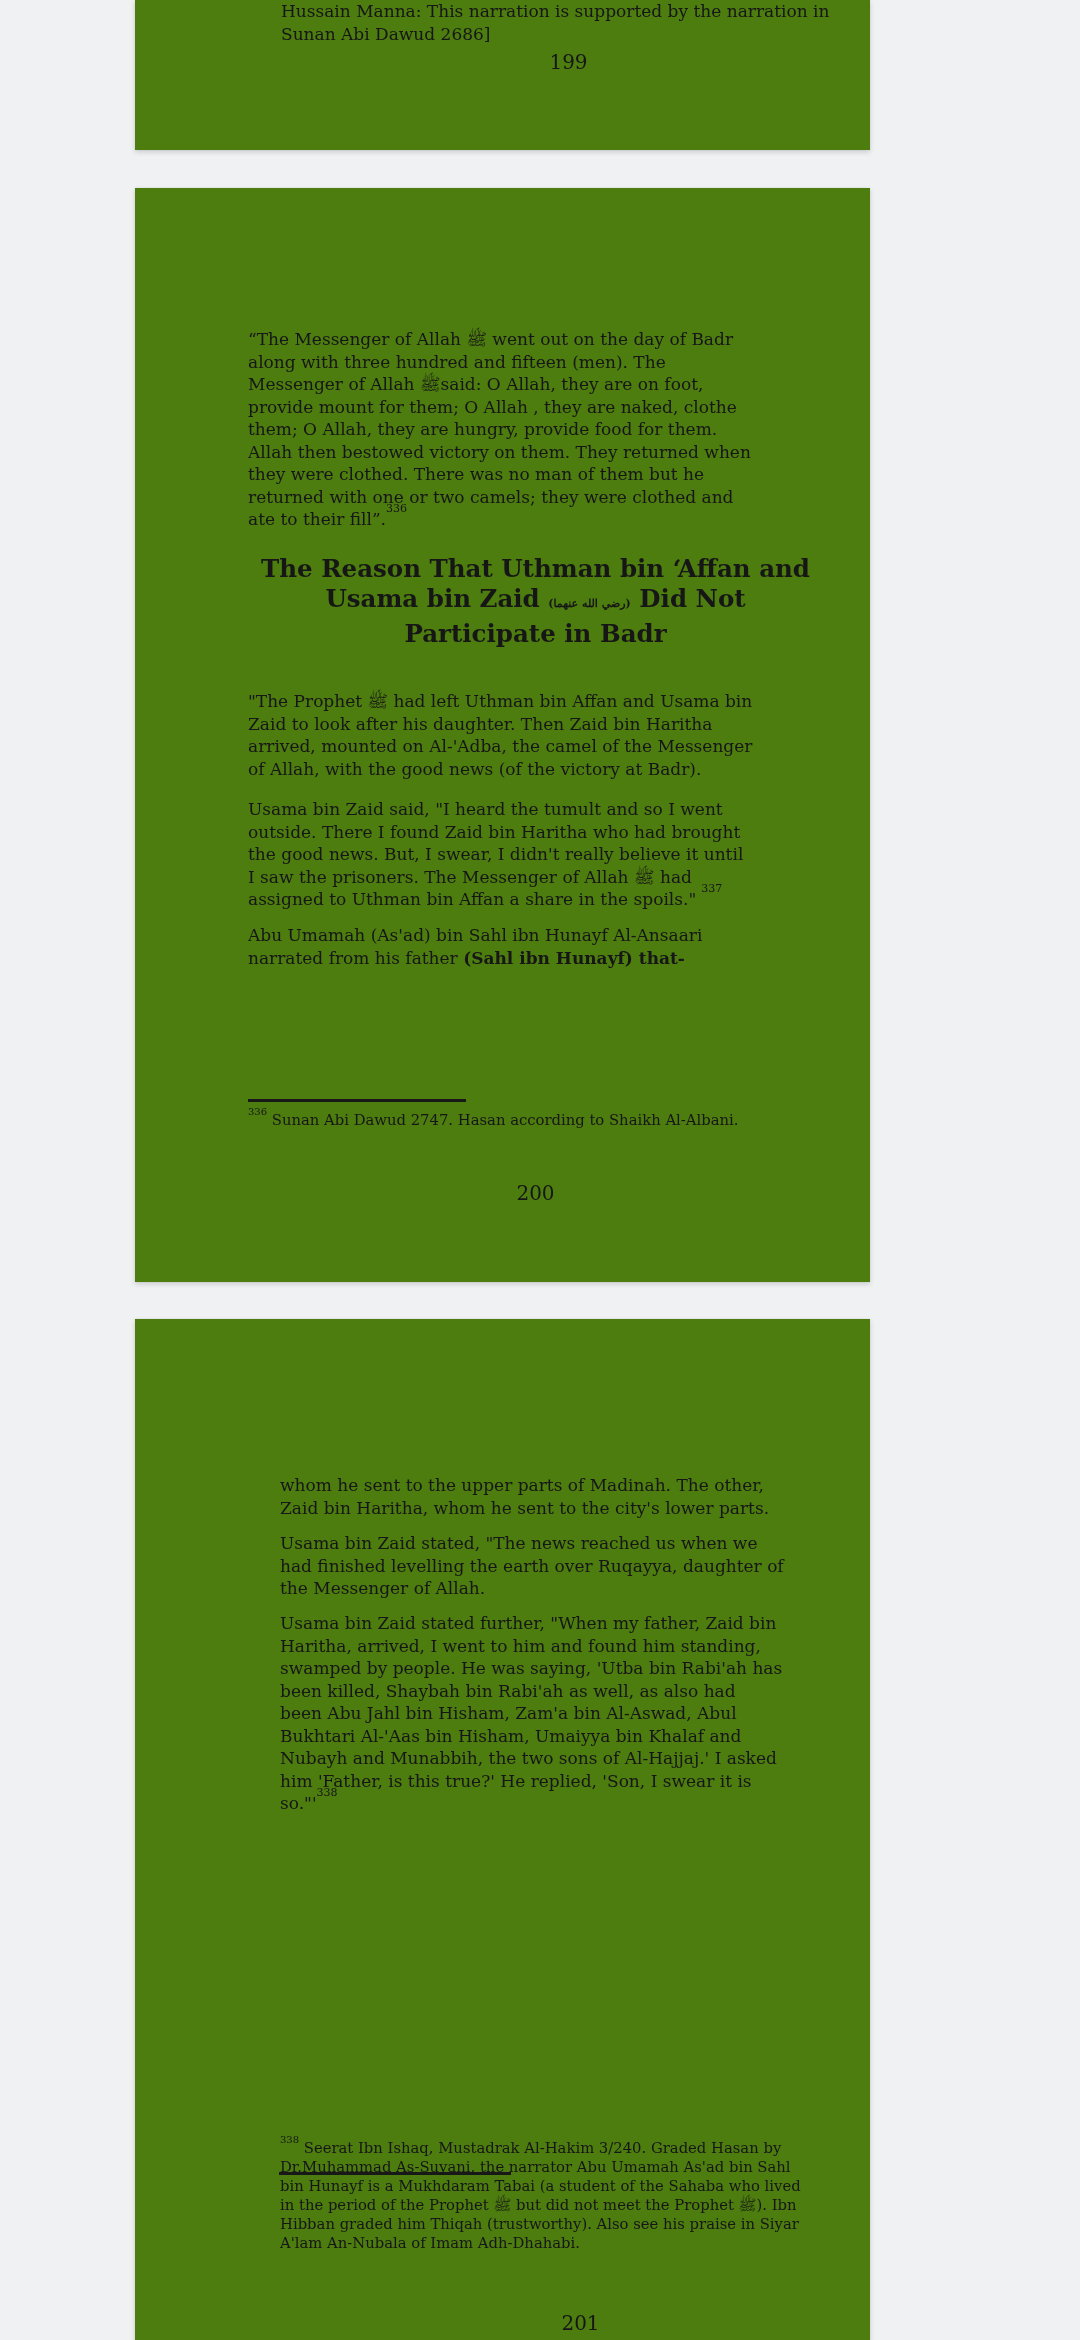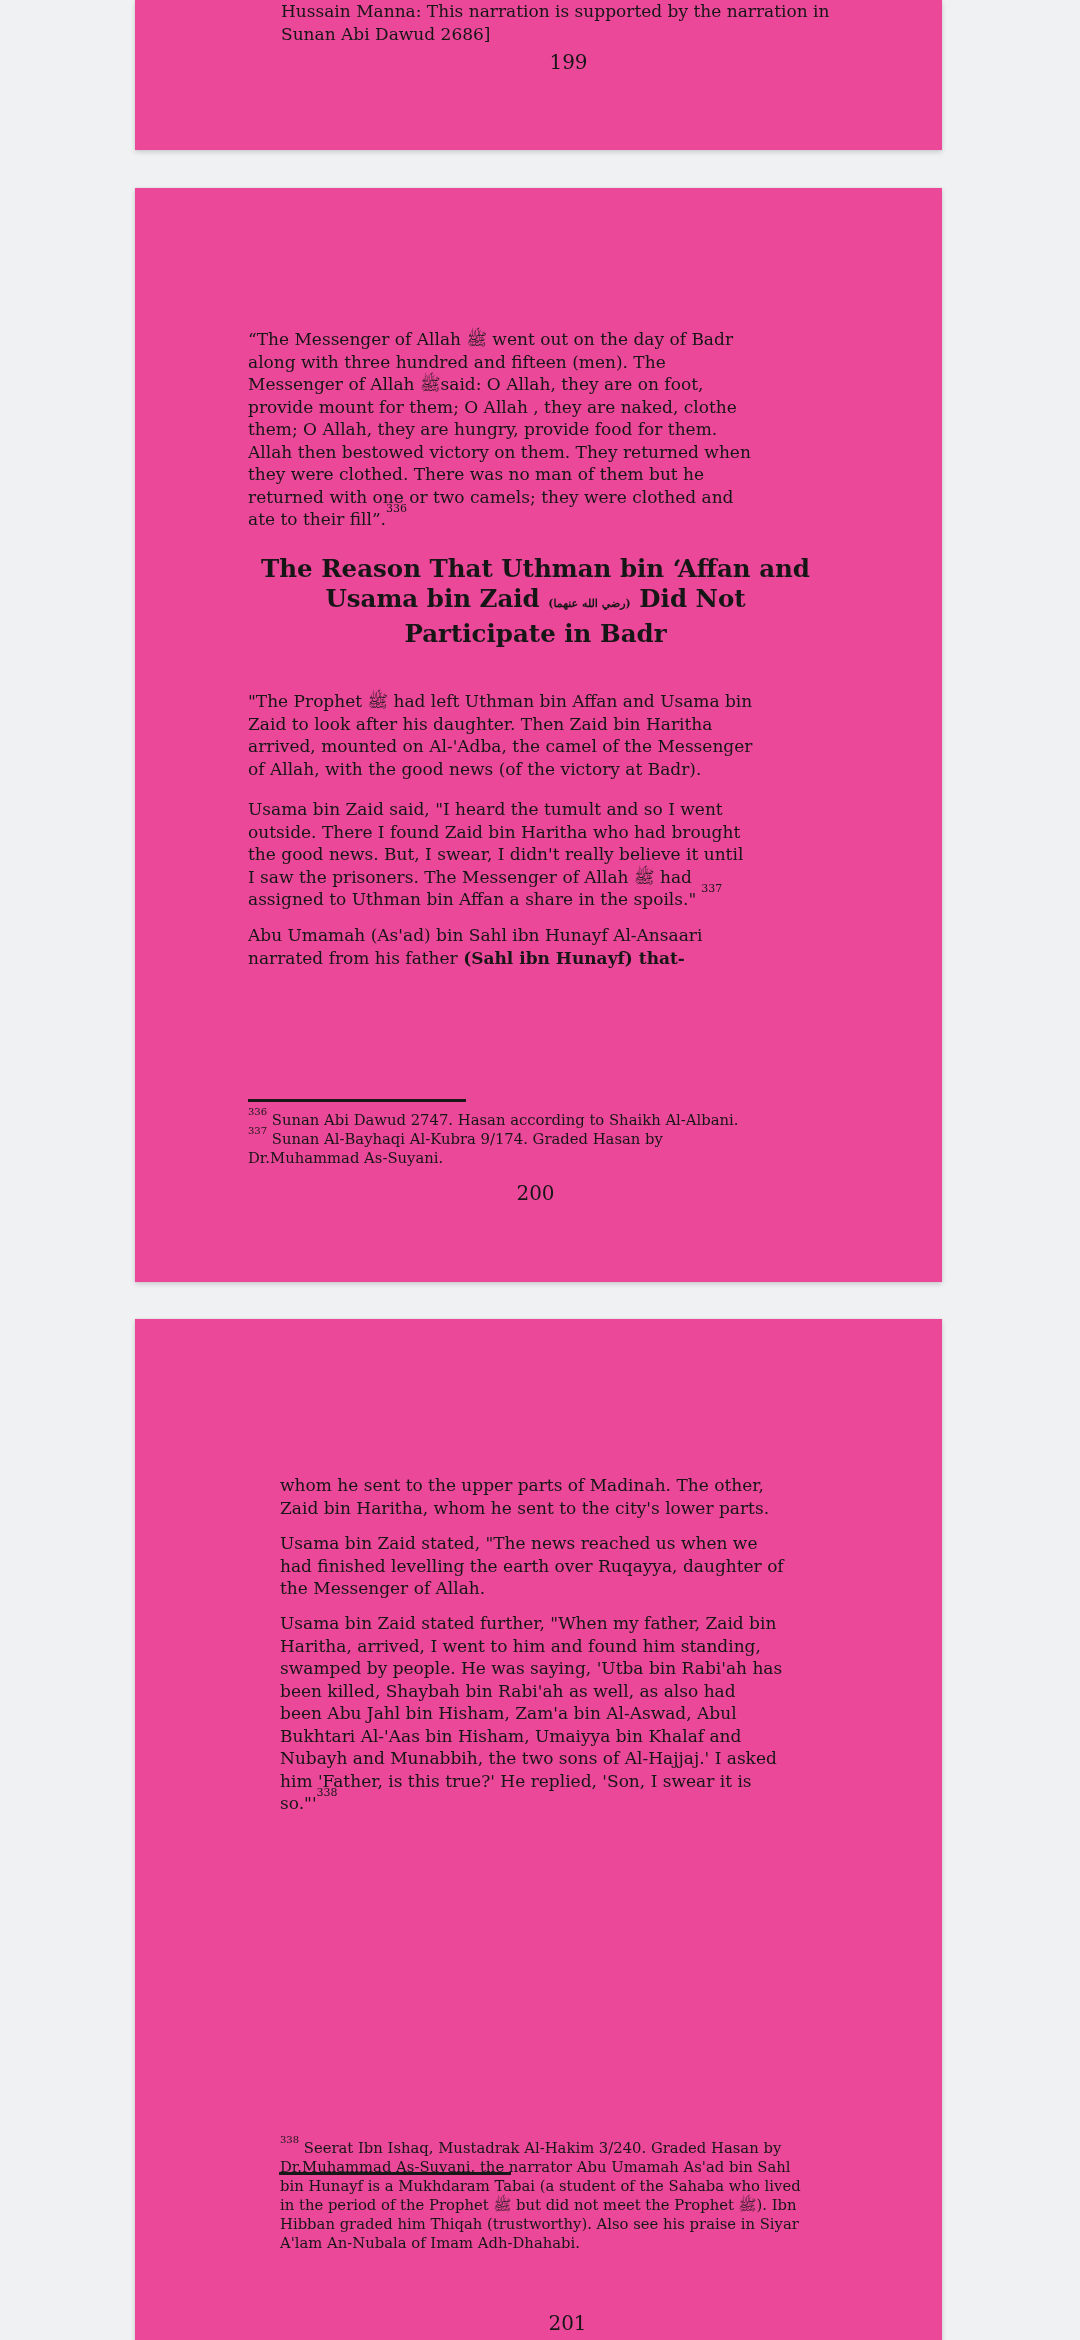--- a/index.html
+++ b/index.html
@@ -9,22 +9,22 @@
     height: 2340px;
     background: #eff1f3;
     overflow: hidden;
     font-family: "DejaVu Serif", "Liberation Serif", serif;
     color: #161616;
   }
   .viewer { position: absolute; inset: 0; }
   .page {
     position: absolute;
     left: 135px;
-    width: 807px;
-    background: #ec4899;
+    width: 735px;
+    background: #4d7c0f;
     box-shadow: 0 2px 5px rgba(0,0,0,0.16), 0 0 1px rgba(0,0,0,0.12);
   }
   .pg199 { top: 0; height: 150px; }
   .pg200 { top: 188px; height: 1094px; }
   .pg201 { top: 1319px; height: 1060px; }
 
   .txt {
     position: absolute;
     white-space: pre-line;
     font-size: 17px;
@@ -84,21 +84,21 @@
 
   .pagenum {
     position: absolute;
     width: 575px;
     text-align: center;
     font-size: 20px;
     line-height: 20px;
   }
   .pg199 .pagenum { left: 146px; top: 52px; }
   .pg200 .pagenum { left: 113px; top: 995px; }
-  .pg201 .pagenum { left: 145px; top: 994px; }
+  .pg201 .pagenum { left: 158px; top: 994px; }
 </style>
 </head>
 <body>
 
 <div class="viewer">
 
   <div class="page pg199">
     <div class="txt" style="top:0px;">Hussain Manna: This narration is supported by the narration in
 Sunan Abi Dawud 2686]</div>
     <div class="pagenum">199</div>
@@ -132,22 +132,20 @@
 assigned to Uthman bin Affan a share in the spoils."</span><sup class="mark sp">337</sup></div>
 
     <div class="txt" style="top:736px;"><span>Abu Umamah (As'ad) bin Sahl ibn Hunayf Al-Ansaari
 narrated from his father </span><span class="b">(Sahl ibn Hunayf) that-</span></div>
 
 
     <div class="rule"></div>
 
     <div class="fn" style="top:922px;"><sup class="fnm">336</sup><span> Sunan Abi Dawud 2747. Hasan according to Shaikh Al-Albani.</span></div>
 
-    <div class="fn" style="top:941px;"><sup class="fnm">337</sup><span> Sunan Al-Bayhaqi Al-Kubra 9/174. Graded Hasan by
-Dr.Muhammad As-Suyani.</span></div>
 
     <div class="pagenum">200</div>
   </div>
 
   <div class="page pg201">
     <div class="txt" style="top:119px;">whom he sent to the upper parts of Madinah. The other,
 Zaid bin Haritha, whom he sent to the city's lower parts.</div>
 
     <div class="txt" style="top:177px;">Usama bin Zaid stated, "The news reached us when we
 had finished levelling the earth over Ruqayya, daughter of

